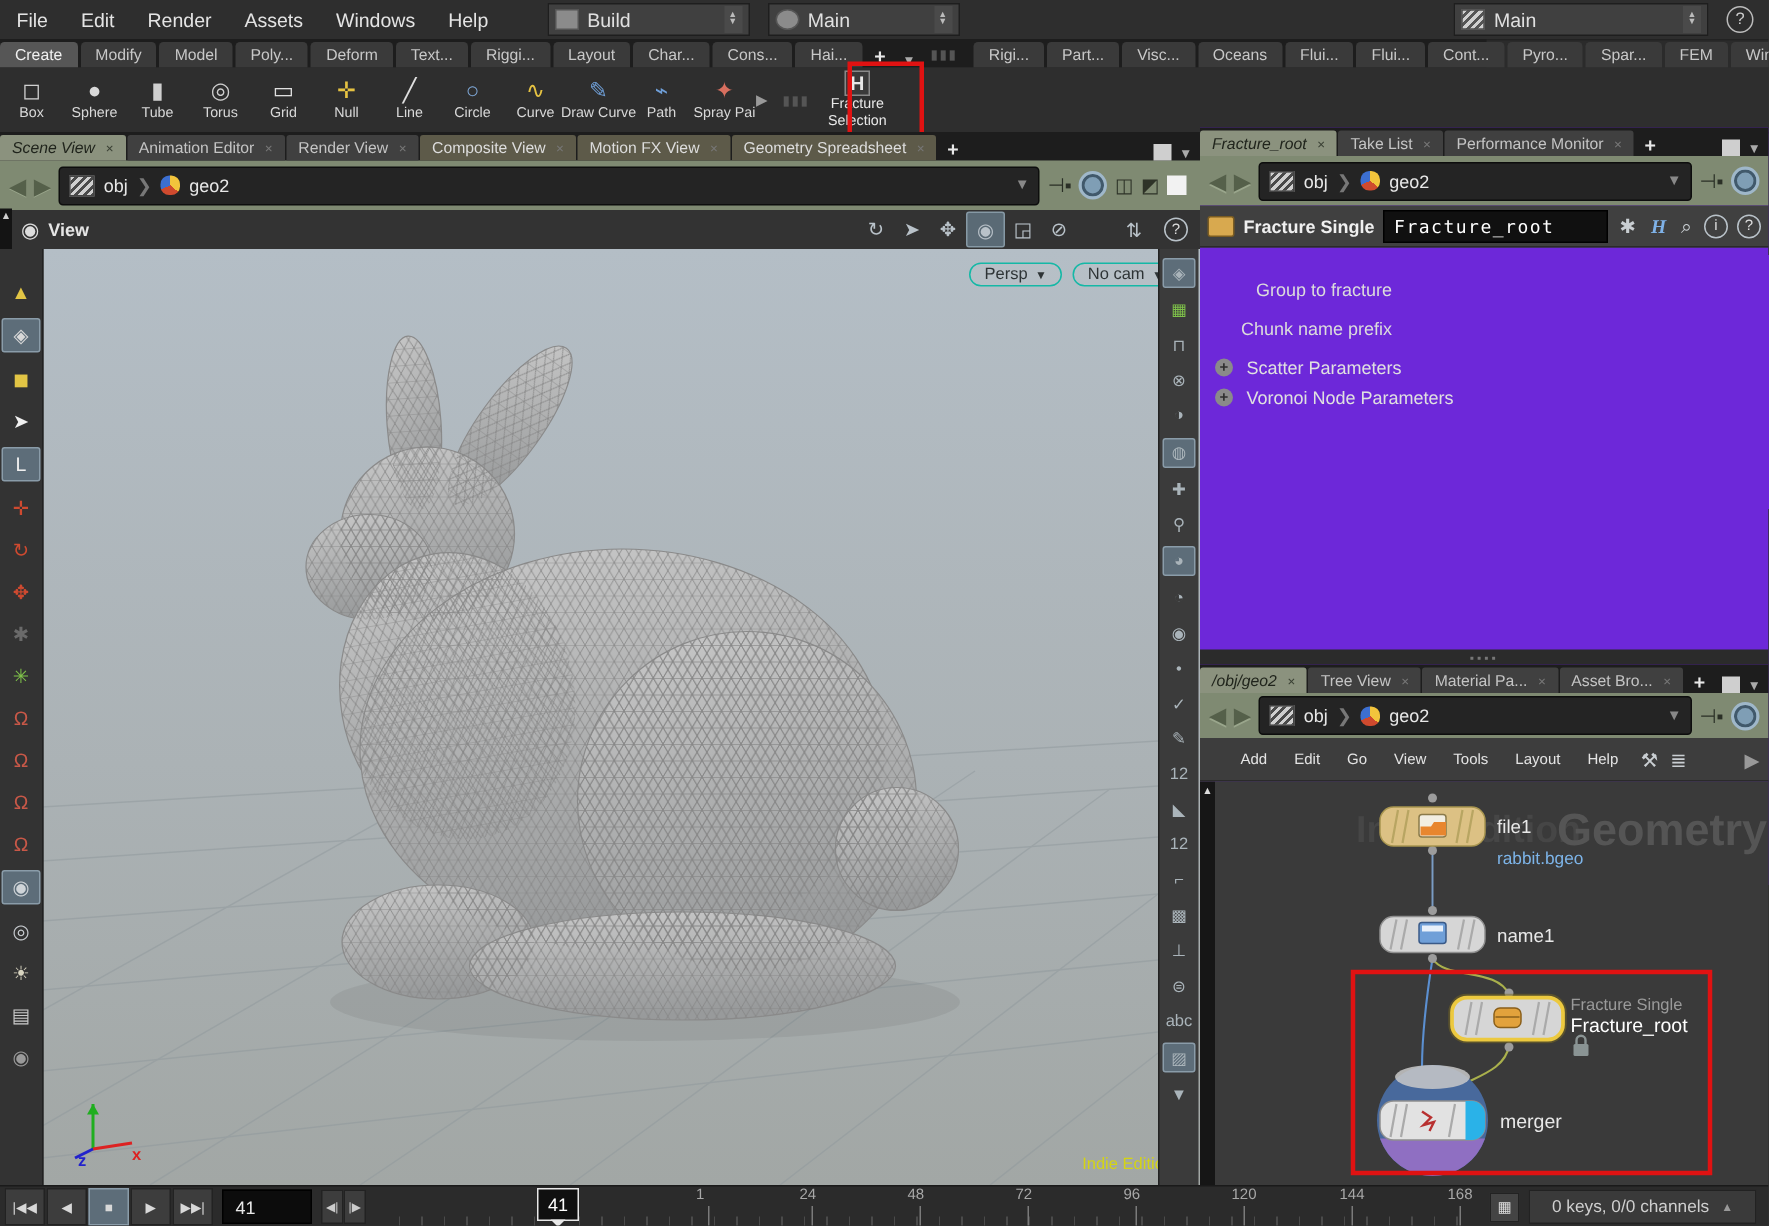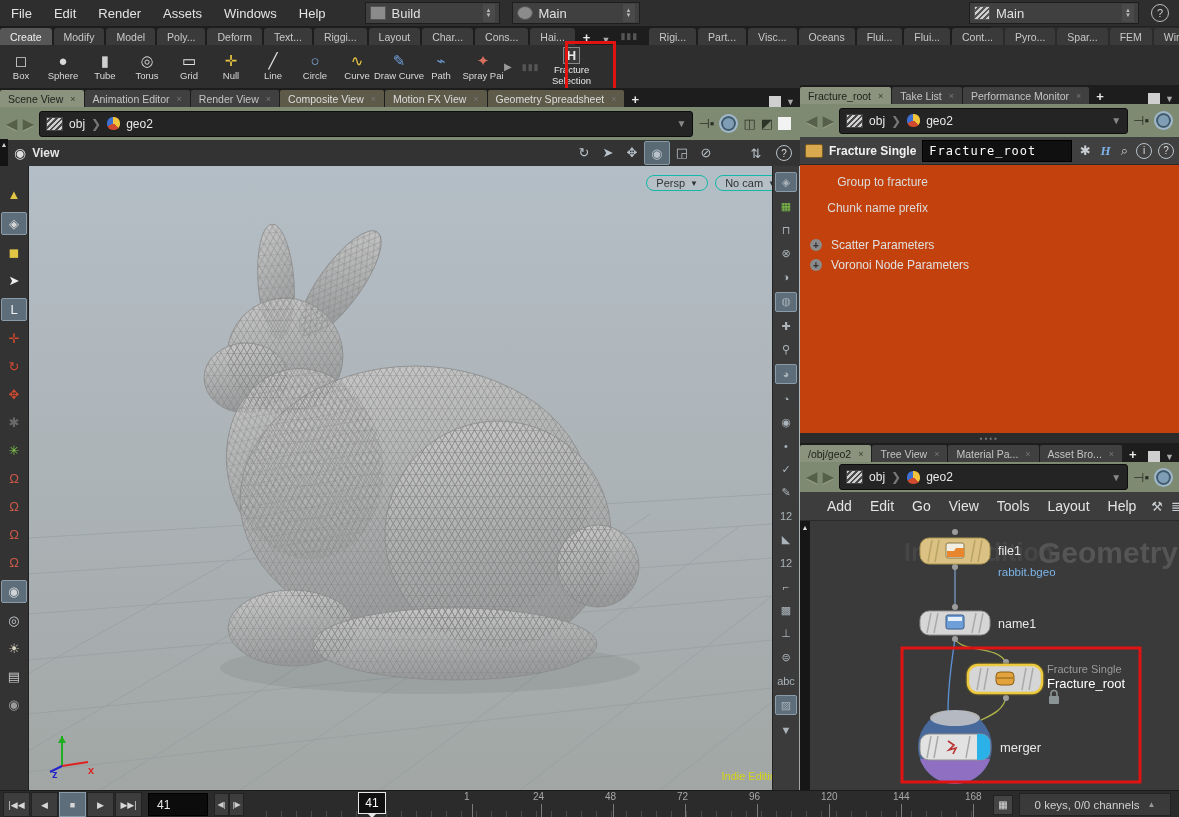--- a/index.html
+++ b/index.html
@@ -28,21 +28,21 @@
   
   .toolsrow{left:0;top:45px;width:1179px;height:43px;background:#2e2e2e;display:flex;align-items:center;border-bottom:1px solid #1a1a1a}
   .shelf-tool{width:42px;display:flex;flex-direction:column;align-items:center;justify-content:center;gap:1px}
   .shelf-tool .tglyph{font-size:15px;line-height:16px}
   .shelf-tool .tlabel{font-size:9.5px;color:#d8d8d8;white-space:nowrap}
   .tool2line{font-size:9.5px;color:#e8e8e8;text-align:center;line-height:10px}
   
   .pane-tabs{height:19px;background:#1d1d1d;display:flex;align-items:flex-end}
   .pane-tab{height:17px;background:#404040;color:#c4c4c4;font-size:10.5px;padding:0 8px;margin-right:1px;
             display:flex;align-items:center;gap:7px;border-radius:2px 2px 0 0}
-  .pane-tab.active{background:#8b927e;color:#20241c;}
+  .pane-tab.active{background:#8b927e;color:#20241c;font-style:italic}
   .pane-tab.tint{background:#5d5a49;color:#ddd}
   .pane-tab .x{font-size:9px;color:#777}
   .pane-tab.active .x{color:#3a4034}
   .pathbar{height:33px;background:#7f8a72;display:flex;align-items:center;padding:0 6px;gap:5px}
   .nav-arrow{font-size:15px;color:#55604a;text-shadow:0 1px 0 #9aa68c}
   .path-field{flex:1;height:24px;background:#242424;border:1px solid #0d0d0d;border-radius:3px;display:flex;
               align-items:center;gap:6px;padding:0 6px;font-size:12px;color:#e8e8e8}
   .chev{color:#777;font-size:12px}
   .geo-icon{width:13px;height:13px;border-radius:45%;
             background:conic-gradient(#f2c43c 0 130deg,#cf4a2e 130deg 245deg,#3c6fd1 245deg 360deg)}
@@ -65,45 +65,45 @@
   .lt-item.active{background:#5d6d79;border:1px solid #8a9ca9;border-radius:2px}
   .right-strip{left:772px;top:166px;width:26px;height:624px;background:#3b3b3b;display:flex;flex-direction:column;
                align-items:center;padding-top:6px;gap:5.5px;border-left:1px solid #222}
   .rs-item{width:20px;height:18px;display:flex;align-items:center;justify-content:center;font-size:11px;color:#aab4ba}
   .rs-item.active{background:#5d6d79;border:1px solid #8a9ca9;border-radius:2px}
   .pill{position:absolute;border:1px solid #14b8a6;border-radius:9px;color:#2e3436;font-size:11px;
         padding:1px 9px;background:rgba(190,200,205,.25);display:flex;gap:5px;align-items:center}
   .pill .pc{font-size:8px}
   .watermark-vp{position:absolute;color:#d4d414;font-size:11px}
   
-  .rcol{left:800px;top:85px;width:379px;height:505px;background:#c2410c}
+  .rcol{left:800px;top:85px;width:379px;height:505px;background:#6d28d9}
   .param-header{height:27px;background:#404040;display:flex;align-items:center;gap:6px;padding:0 5px;border-bottom:1px solid #2a2a2a}
   .node-type{font-size:12px;font-weight:bold;color:#f0f0f0;white-space:nowrap}
   .name-field{flex:1;height:20px;background:#101010;border:1px solid #000;color:#fff;
               font-family:"DejaVu Sans Mono",monospace;font-size:12px;display:flex;align-items:center;padding:0 6px;letter-spacing:1px}
   .hicon{font-size:13px;color:#c9ced2;padding:0 2px}
   .h-logo{color:#7fb2e8;font-weight:bold;font-style:italic;font-family:"Liberation Serif",serif}
   .circ{width:14px;height:14px;border:1px solid #b9c2c9;border-radius:50%;font-size:10px;display:flex;align-items:center;justify-content:center}
   .params{padding-top:10px;font-size:12px}
-  .prow{display:flex;align-items:flex-start;height:25px;margin-bottom:1px}
+  .prow{display:flex;align-items:flex-end;height:25px;margin-bottom:1px}
   .plabel{width:128px;text-align:right;color:#dcdcdc;padding-right:8px}
   .pfield{height:19px;background:#141414;border:1px solid #000;color:#fff;display:flex;align-items:center;
           padding:0 6px;font-family:"DejaVu Sans Mono",monospace;font-size:12px}
   .slider{flex:1;height:19px;margin:0 10px 0 4px;position:relative}
   .slider .track{position:absolute;left:0;right:0;top:8px;height:3px;background:#0e0e0e;border-bottom:1px solid #555}
   .slider .handle{position:absolute;left:0;top:2px;width:7px;height:15px;background:#cfcfcf;border:1px solid #333;border-radius:1px}
   .slider .ticks{position:absolute;left:8px;right:0;top:12px;height:4px;
                  background:repeating-linear-gradient(to right,transparent 0 26px,#6a6a6a 26px 27px)}
   .sectionrow{display:flex;align-items:center;gap:9px;height:20px;color:#e0e0e0;padding-left:10px;font-size:12px}
   .plus-circ{width:12px;height:12px;border-radius:50%;background:#8a8a8a;color:#2e2e2e;font-size:10px;font-weight:bold;
              display:flex;align-items:center;justify-content:center}
   .pane-divider{height:10px;background:#2b2b2b;display:flex;align-items:center;justify-content:center;color:#777;font-size:8px;letter-spacing:2px}
   
   .netmenu{height:28px;background:#3d3d3d;display:flex;align-items:center;gap:4px;padding-left:18px;border-bottom:1px solid #2a2a2a}
-  .netmenu .menu-item{font-size:14px;color:#e4e4e4;padding:0 9px}
+  .netmenu .menu-item{font-size:10px;color:#e4e4e4;padding:0 9px}
   .net-canvas{position:relative;width:379px;height:270px;background:#3a3a3a;overflow:hidden}
   .net-stow{position:absolute;left:0;top:0;width:10px;height:298px;background:#161616}
   .wm-light{font-size:25px;font-weight:bold;fill:#464646;font-family:"Liberation Sans",sans-serif}
   .wm-bold{font-size:30px;font-weight:bold;fill:#555;font-family:"Liberation Sans",sans-serif}
   .nlabel{font-size:12.5px;fill:#e8e8e8;font-family:"Liberation Sans",sans-serif}
   .nsub{font-size:11.5px;fill:#7db4e8;font-family:"Liberation Sans",sans-serif}
   .ntype{font-size:11px;fill:#9a9a9a;font-family:"Liberation Sans",sans-serif}
   .nsel{font-size:13px;fill:#fff;font-family:"Liberation Sans",sans-serif}
   .redbox{position:absolute;border:3px solid #e01212;pointer-events:none}
   

